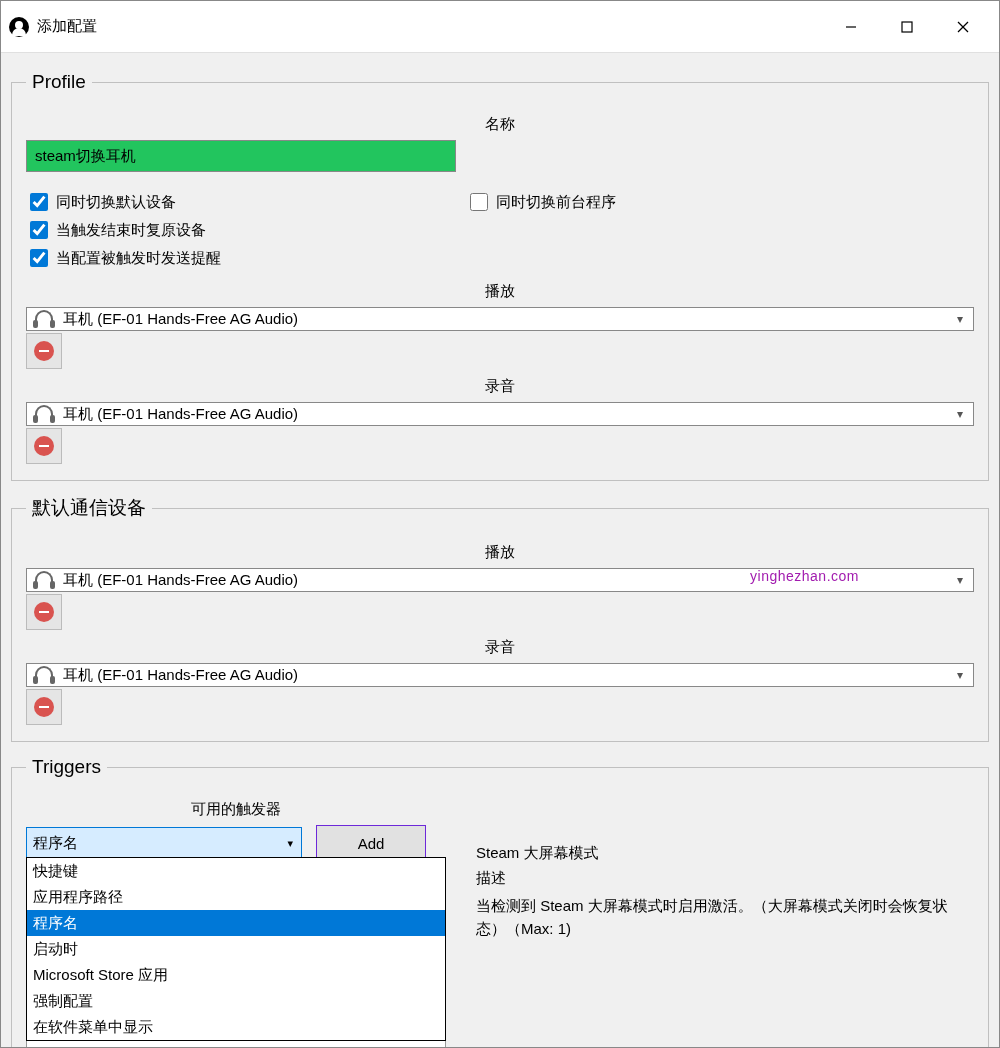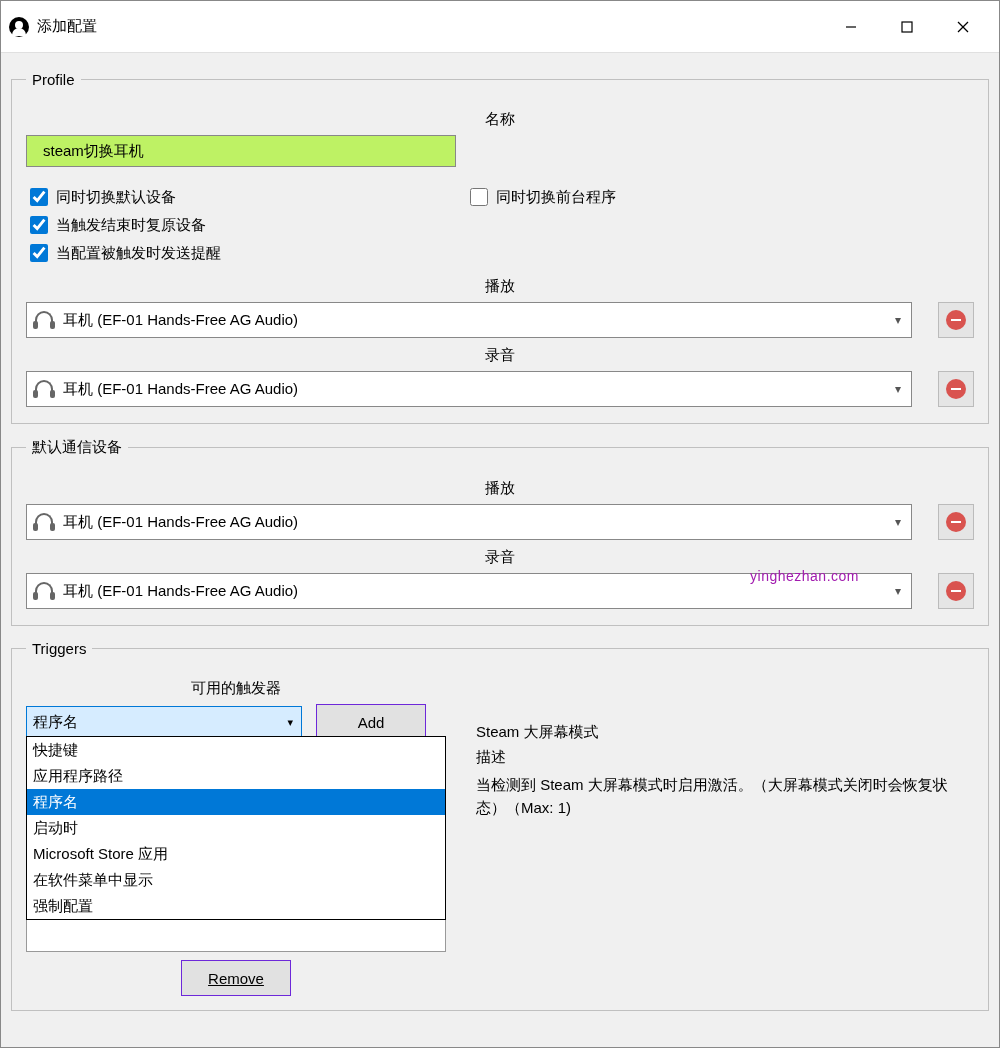--- a/index.html
+++ b/index.html
@@ -66,54 +66,55 @@
     overflow: hidden;
   }
   fieldset.group {
     border: 1px solid #c0c0c0;
     margin: 8px 0 14px 0;
     padding: 14px 14px 14px 14px;
     background: #f0f0f0;
   }
   fieldset.group > legend {
     padding: 0 6px;
-    font-size: 15px;
+    font-size: 19px;
     color: #000;
   }
   .row-label {
     margin: 8px 0 6px 0;
     font-size: 15px;
     text-align: center;
   }
   .text-input {
     width: 430px;
     height: 32px;
-    padding: 2px 16px;
+    padding: 2px 8px;
     font-size: 15px;
     border: 1px solid #888;
-    background: #bef264;
+    background: #22c55e;
   }
   .checks {
     margin-top: 14px;
     display: flex;
     flex-wrap: wrap;
   }
   .check-col1 { width: 440px; }
   .check-item {
     display: flex;
     align-items: center;
     margin: 4px 0;
     font-size: 15px;
   }
   .check-item input { width: 18px; height: 18px; margin-right: 8px; accent-color:#0078d7; }
   .device-row {
     display: flex;
     align-items: stretch;
-    gap: 26px;
+    gap: 2px;
     margin-bottom: 2px;
+    flex-direction: column;
   }
   .device-select {
     flex: 1;
     height: 36px;
     border: 1px solid #888;
     background: #fff;
     display: flex;
     align-items: center;
     padding: 0 6px;
     font-size: 15px;
@@ -360,22 +361,22 @@
               <span class="caret">▾</span>
             </div>
             <button class="btn">Add</button>
 
             <div class="dropdown-list" id="dropdown-list">
                 <div class="opt">快捷键</div>
                 <div class="opt">应用程序路径</div>
                 <div class="opt selected">程序名</div>
                 <div class="opt">启动时</div>
                 <div class="opt">Microsoft Store 应用</div>
+                <div class="opt">强制配置</div>
                 <div class="opt">在软件菜单中显示</div>
-                <div class="opt">强制配置</div>
               </div>
           </div>
 
           <div class="configured-list"></div>
 
           <div class="remove-row">
             <button class="btn">Remove</button>
           </div>
         </div>
 

